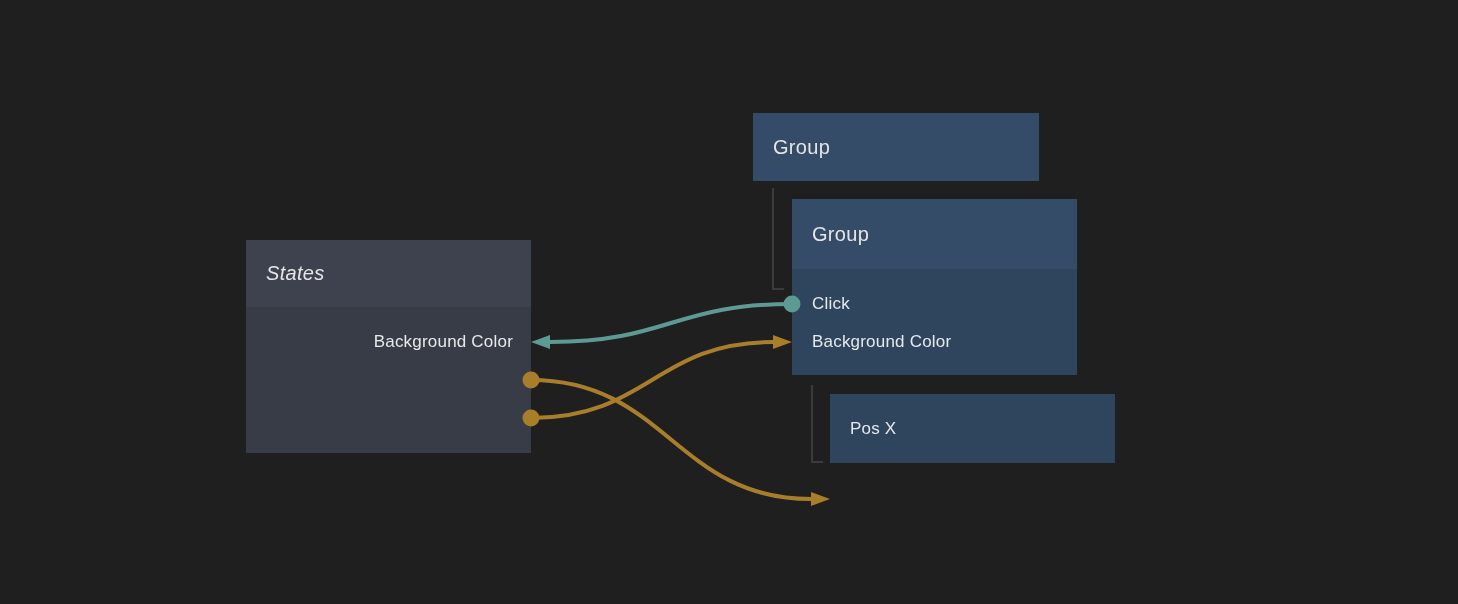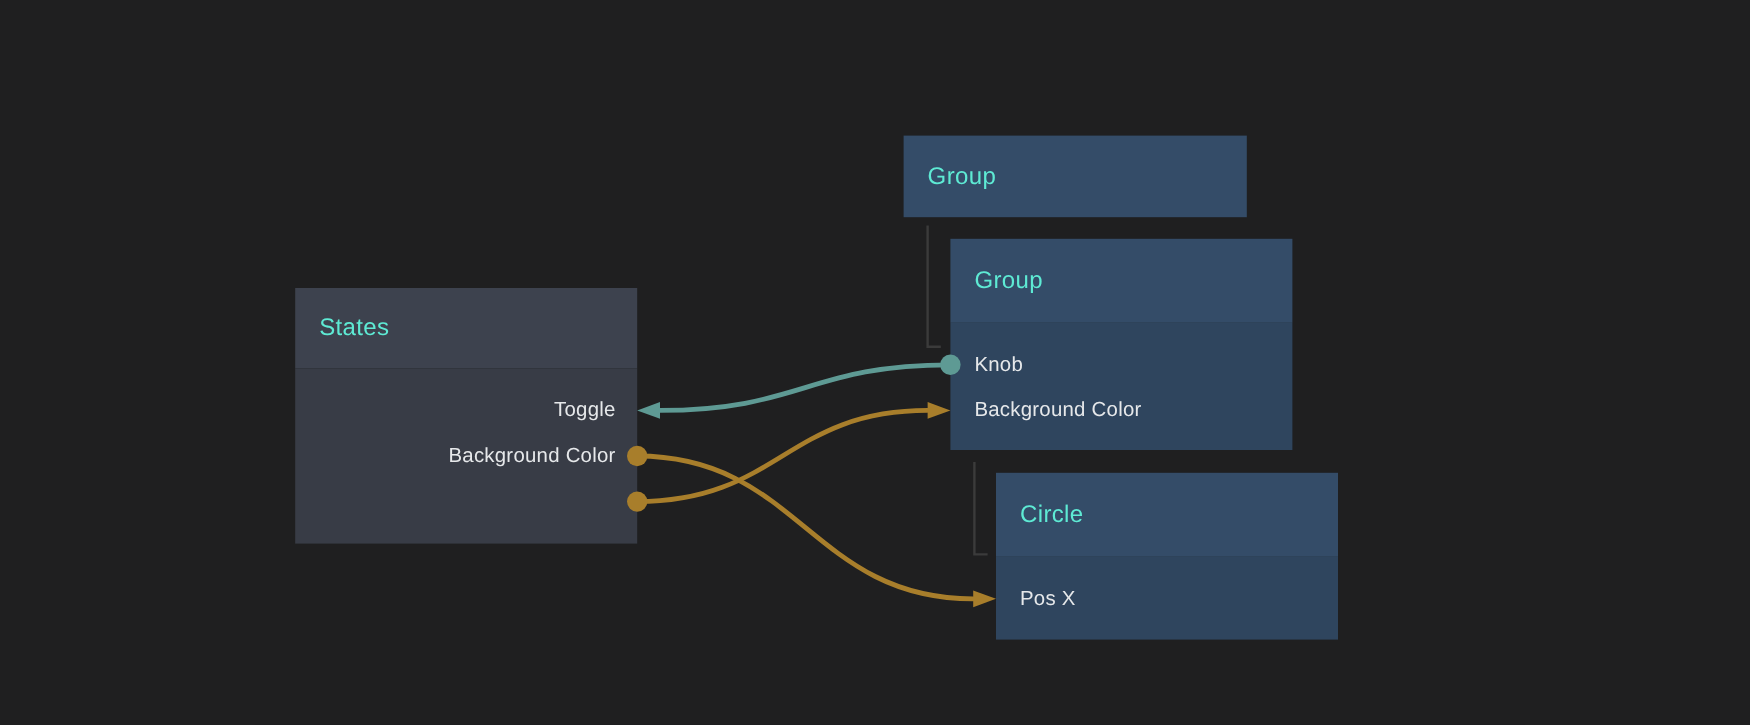--- a/index.html
+++ b/index.html
@@ -17,21 +17,21 @@
   }
   .node {
     position: absolute;
     box-sizing: border-box;
   }
   .node-header {
     box-sizing: border-box;
     display: flex;
     align-items: center;
     padding-left: 20px;
-    color: #5eead4;
+    color: #e5e5e5;
     font-size: 20px;
     font-weight: 400;
     letter-spacing: 0.3px;
     cursor: default;
   }
   .node-body {
     box-sizing: border-box;
     padding-top: 16px;
   }
   .row {
@@ -51,21 +51,21 @@
     position: absolute;
     width: 0;
     height: 0;
     top: 50%;
   }
   .port.edge-right { right: 0; }
   .port.edge-left  { left: 0; }
 
   
   #node-states          { left: 246px; top: 240px; width: 285px; height: 213px; }
-  #node-states .node-header { height: 67px;  background: #3d424e; }
+  #node-states .node-header { height: 67px;  background: #3d424e; font-style: italic; }
   #node-states .node-body   { height: 146px; background: #383c46; }
 
   
   #node-group-top       { left: 753px; top: 113px; width: 286px; height: 68px; }
   #node-group-top .node-header { height: 68px; background: #344c68; }
 
   #node-group           { left: 792px; top: 199px; width: 285px; height: 176px; }
   #node-group .node-header { height: 70px;  background: #344c68; }
   #node-group .node-body   { height: 106px; background: #2f455e; }
 
@@ -92,50 +92,43 @@
       <span>Group</span>
     </div>
   </div>
 
   <div class="node" id="node-states">
     <div class="node-header">
       <span>States</span>
     </div>
     <div class="node-body">
       <div class="row right-align">
-        <span>Toggle</span>
-        <span class="port edge-right"></span>
-      </div>
-      <div class="row right-align">
         <span>Background Color</span>
         <span class="port edge-right"></span>
       </div>
     </div>
   </div>
 
   <div class="node" id="node-group">
     <div class="node-header">
       <span>Group</span>
     </div>
     <div class="node-body">
       <div class="row left-align">
-        <span>Knob</span>
+        <span>Click</span>
         <span class="port edge-left"></span>
       </div>
       <div class="row left-align">
         <span>Background Color</span>
         <span class="port edge-left"></span>
       </div>
     </div>
   </div>
 
   <div class="node" id="node-circle">
-    <div class="node-header">
-      <span>Circle</span>
-    </div>
     <div class="node-body">
       <div class="row left-align">
         <span>Pos X</span>
         <span class="port edge-left"></span>
       </div>
     </div>
   </div>
 
   <svg id="edge-layer" viewBox="0 0 1458 604" xmlns="http://www.w3.org/2000/svg">
       <path d="M 773 188 L 773 289 L 784 289" stroke="#3b3b3b" stroke-width="2" fill="none"></path>

